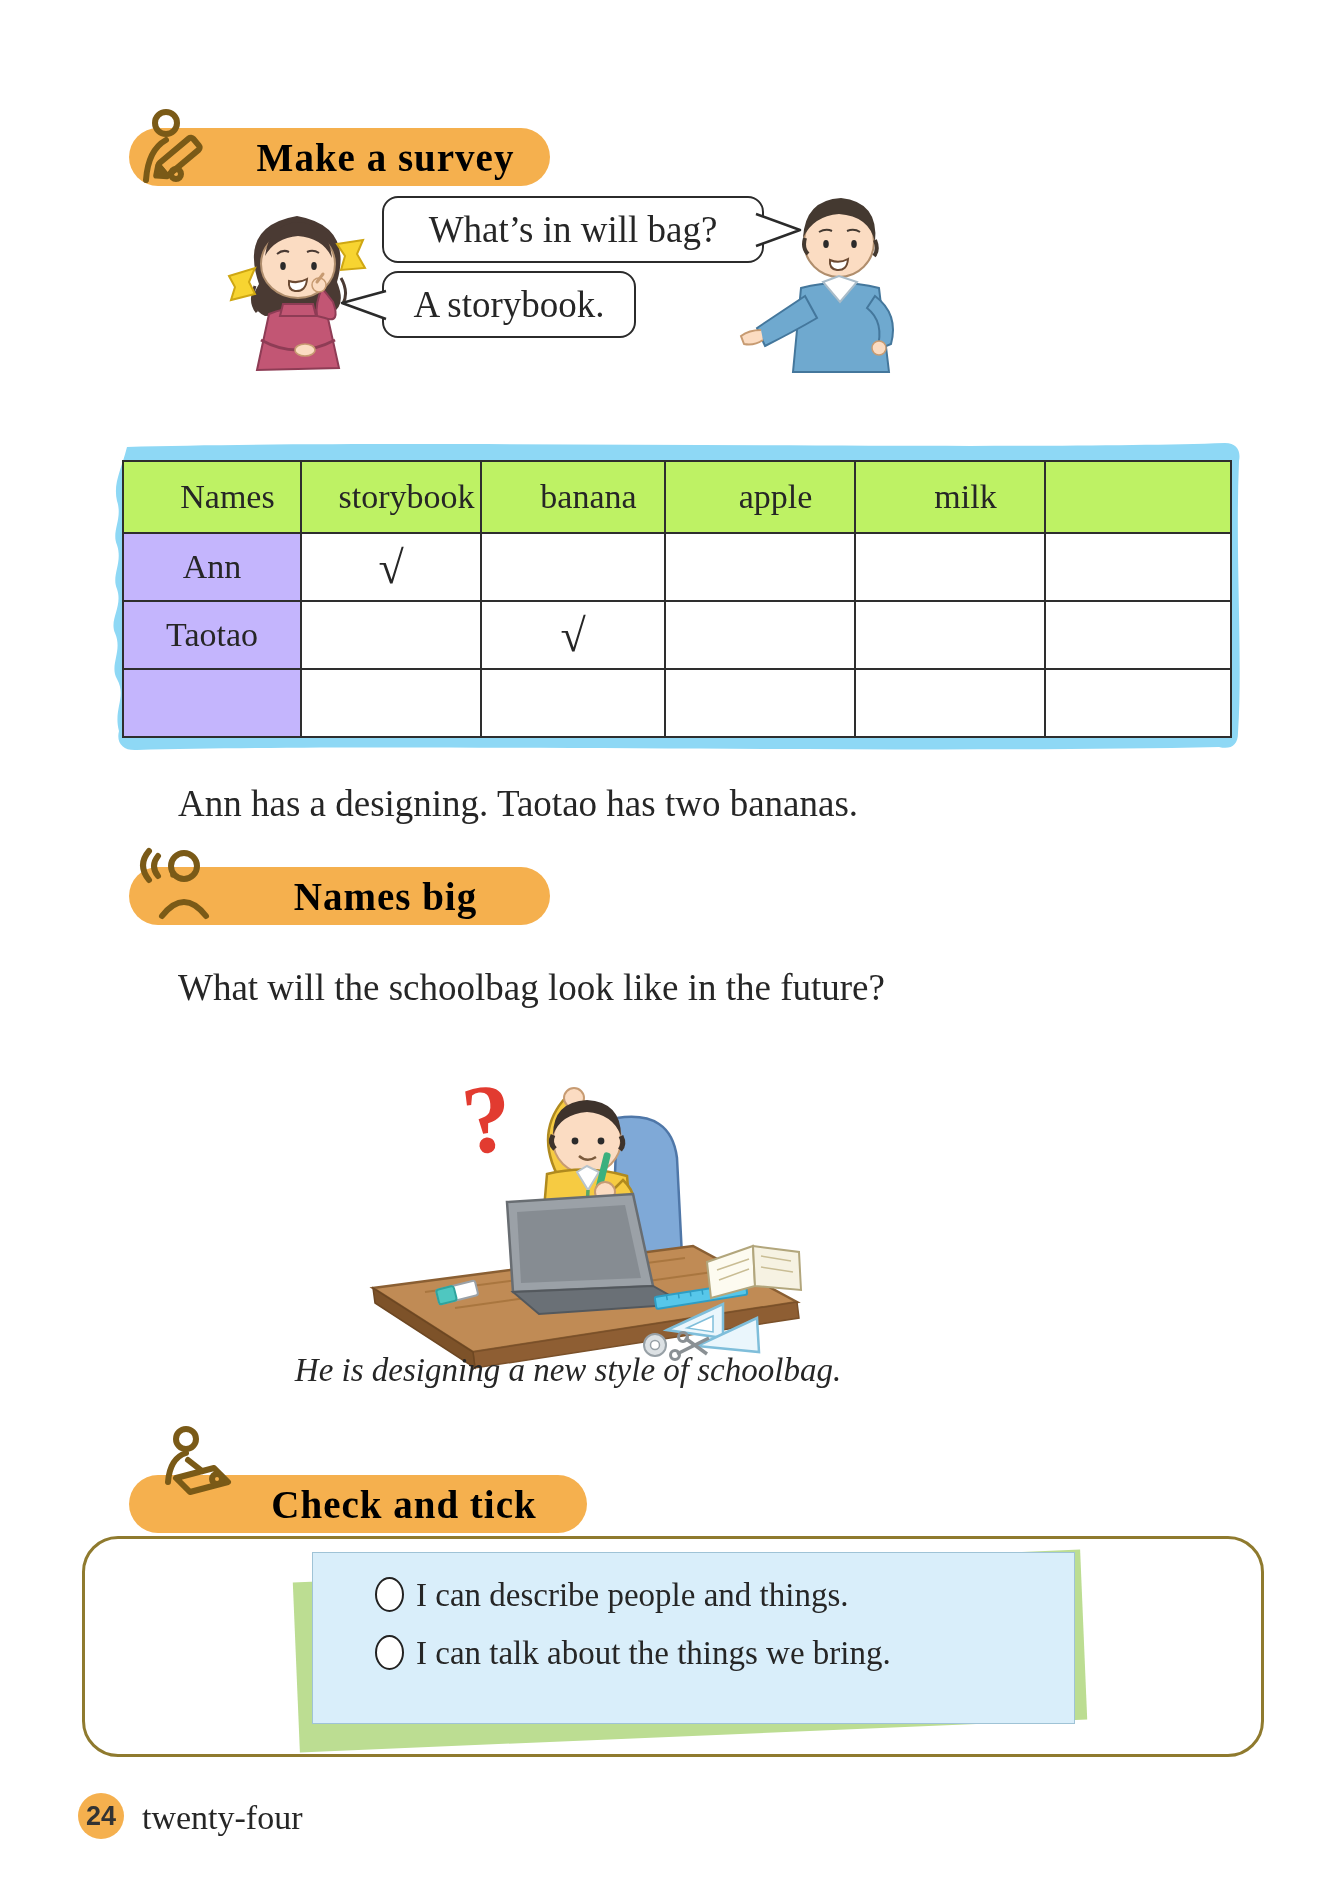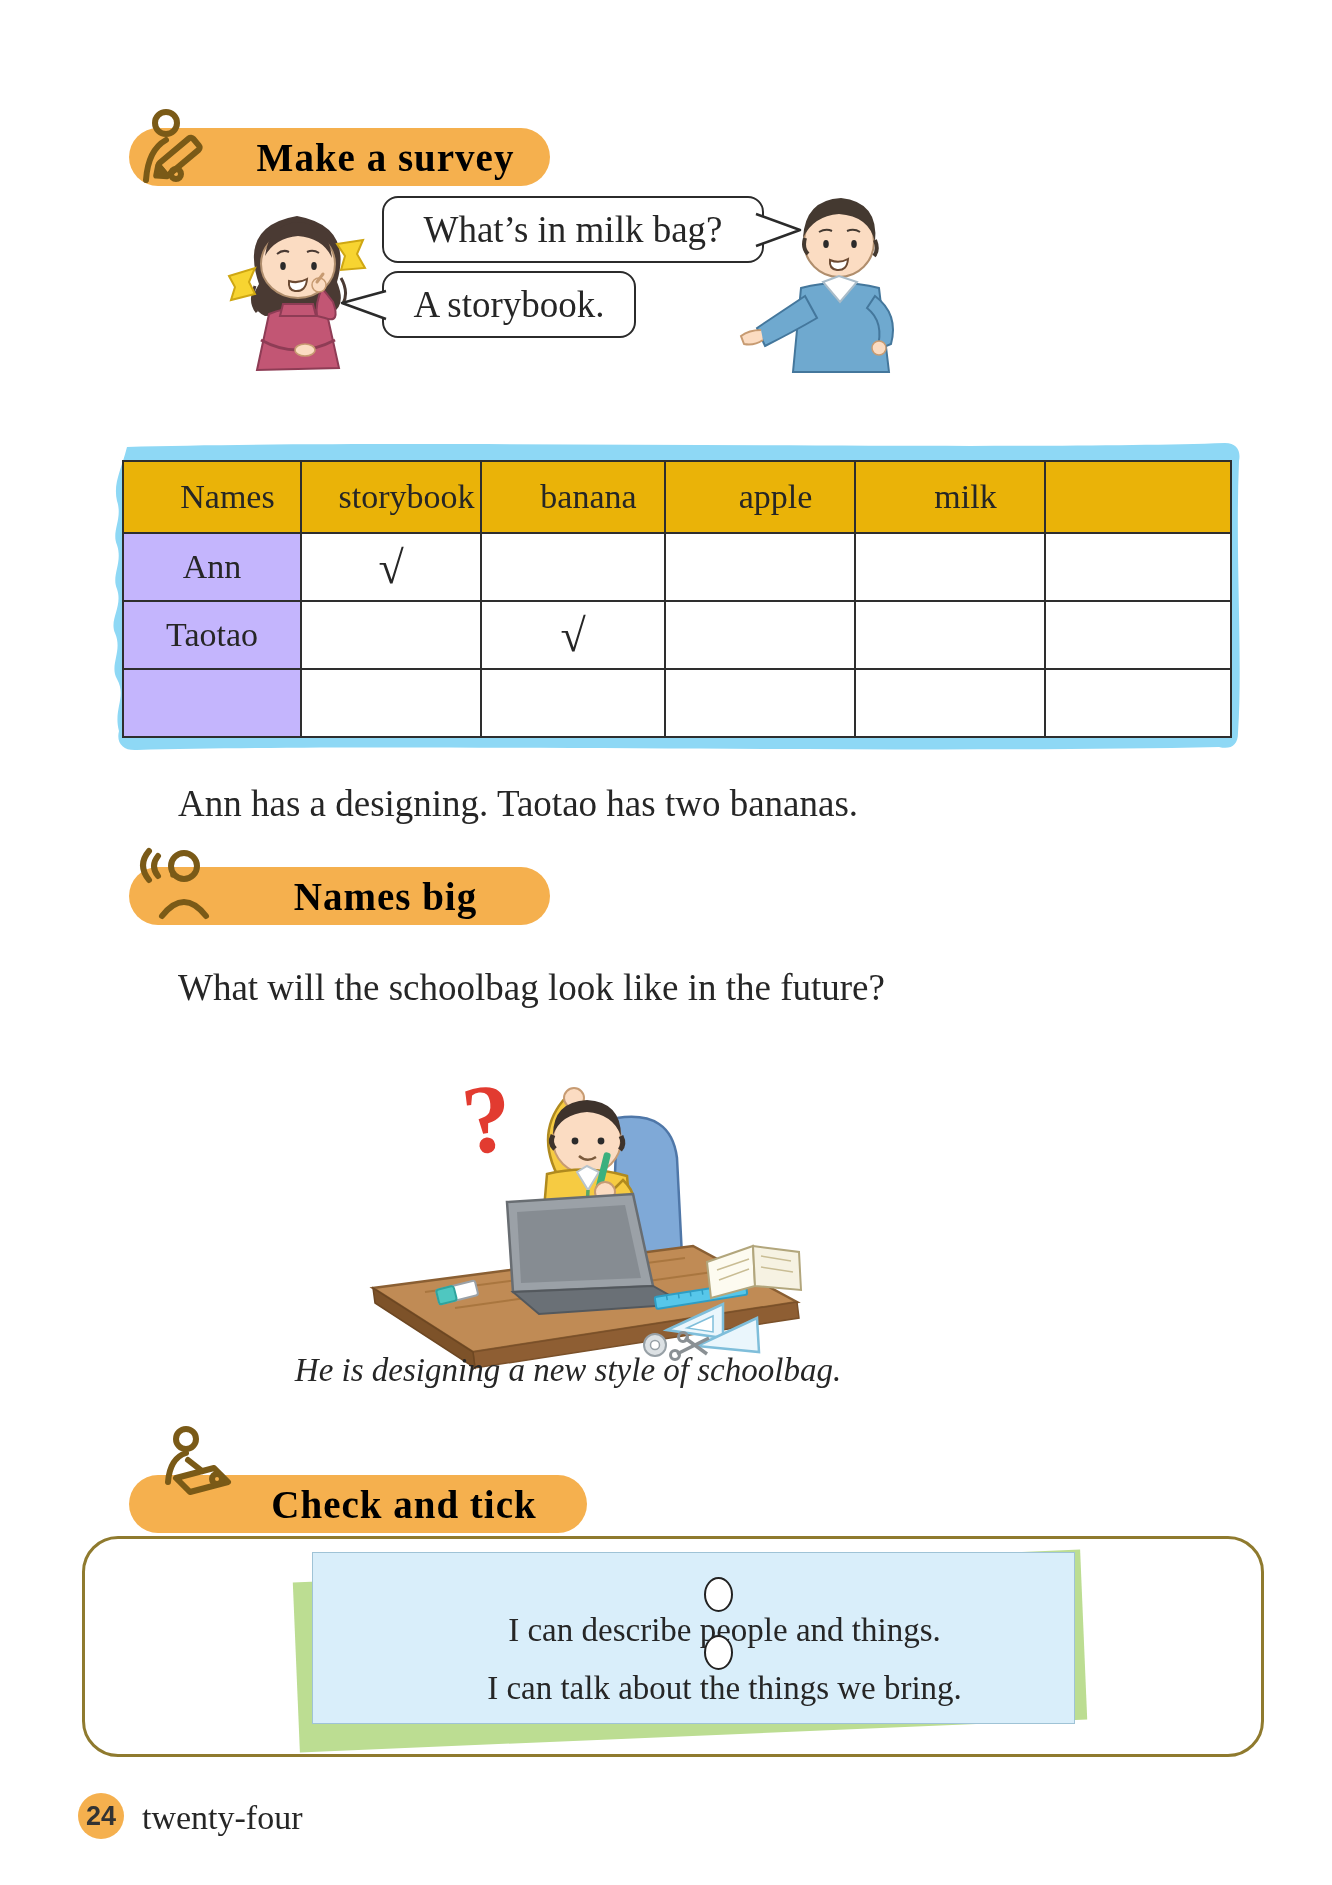--- a/index.html
+++ b/index.html
@@ -17,35 +17,35 @@
   
   .bubble{position:absolute;background:#fff;border:2.5px solid #2b2b2b;border-radius:16px;
           display:flex;align-items:center;justify-content:center;font-size:37px;}
   .tail{position:absolute;}
 
   
   .table-frame{position:absolute;left:105px;top:437px;width:1140px;height:318px;}
   .survey-table{position:absolute;left:17px;top:23px;border-collapse:collapse;table-layout:fixed;width:1108px;}
   .survey-table td{border:2px solid #2e2e2e;text-align:center;vertical-align:middle;background:#fff;
                    font-size:34px;overflow:hidden;}
-  .survey-table td.hd{background:#eab308;padding-left:32px;}
+  .survey-table td.hd{background:#bef264;padding-left:32px;}
   .survey-table td.nm{background:#c4b5fd;}
   .survey-table td.cell{font-size:46px;font-style:italic;}
 
   .bodyline{position:absolute;font-size:37px;color:#262626;white-space:nowrap;}
   .caption{position:absolute;font-size:33px;font-style:italic;text-align:center;}
 
   
   .check-box{position:absolute;left:82px;top:1536px;width:1182px;height:221px;
              border:3.5px solid #8F7A2E;border-radius:36px;box-sizing:border-box;}
   .green-tilt{position:absolute;left:296px;top:1566px;width:788px;height:170px;background:#BCDD92;
               transform:rotate(-2.4deg);}
   .blue-panel{position:absolute;left:312px;top:1552px;width:763px;height:172px;background:#D9EEFA;
               border:1px solid #9fc3d6;box-sizing:border-box;padding:24px 0 0 62px;}
-  .check-row{display:flex;align-items:center;height:58px;flex-direction:column;}
+  .check-row{display:flex;align-items:flex-start;height:58px;}
   .check-circle{display:inline-block;width:25px;height:31px;border:2.5px solid #222;border-radius:50%;
                 background:#fff;margin-right:12px;flex:0 0 auto;}
   .check-row .txt{font-size:33px;}
 
   
   .page-circle{position:absolute;left:78px;top:1793px;width:46px;height:46px;border-radius:50%;
                background:#F5B04E;display:flex;align-items:center;justify-content:center;
                font-family:"Liberation Sans",sans-serif;font-size:27px;color:#333;font-weight:bold;}
   .page-word{position:absolute;left:142px;top:1799px;font-size:34px;}
 </style>
@@ -85,21 +85,21 @@
       <path d="M58,122 h30 l3,12 h-36 Z" fill="#C25674" stroke="#8e3c55" stroke-width="2"></path>
       <path d="M100,136 Q116,142 108,120 L97,106 Q90,122 92,134 Z" fill="#C25674" stroke="#8e3c55" stroke-width="2"></path>
       <circle cx="94" cy="103" r="7" fill="#FBDCC2" stroke="#c79b72" stroke-width="1.5"></circle>
       <path d="M92,100 l6,-8" stroke="#c79b72" stroke-width="3" stroke-linecap="round"></path>
       <path d="M36,158 Q72,178 110,158" fill="none" stroke="#8e3c55" stroke-width="3"></path>
       <ellipse cx="80" cy="168" rx="10" ry="6" fill="#FBDCC2" stroke="#c79b72" stroke-width="1.5"></ellipse>
     </svg>
   </div>
 
   <div class="bubble" style="left:382px;top:196px;width:378px;height:63px;">
-    <span>What’s in milk bag?</span>
+    <span>What’s in will bag?</span>
   </div>
   <div class="tail" style="left:754px;top:210px;">
     <svg width="50" height="40" viewBox="0 0 50 40">
         <path d="M2,4 L46,20 L2,36" fill="#fff" stroke="#2b2b2b" stroke-width="2.5" stroke-linejoin="round"></path>
       </svg>
   </div>
 
   <div class="bubble" style="left:382px;top:271px;width:250px;height:63px;">
     <span>A storybook.</span>
   </div>

